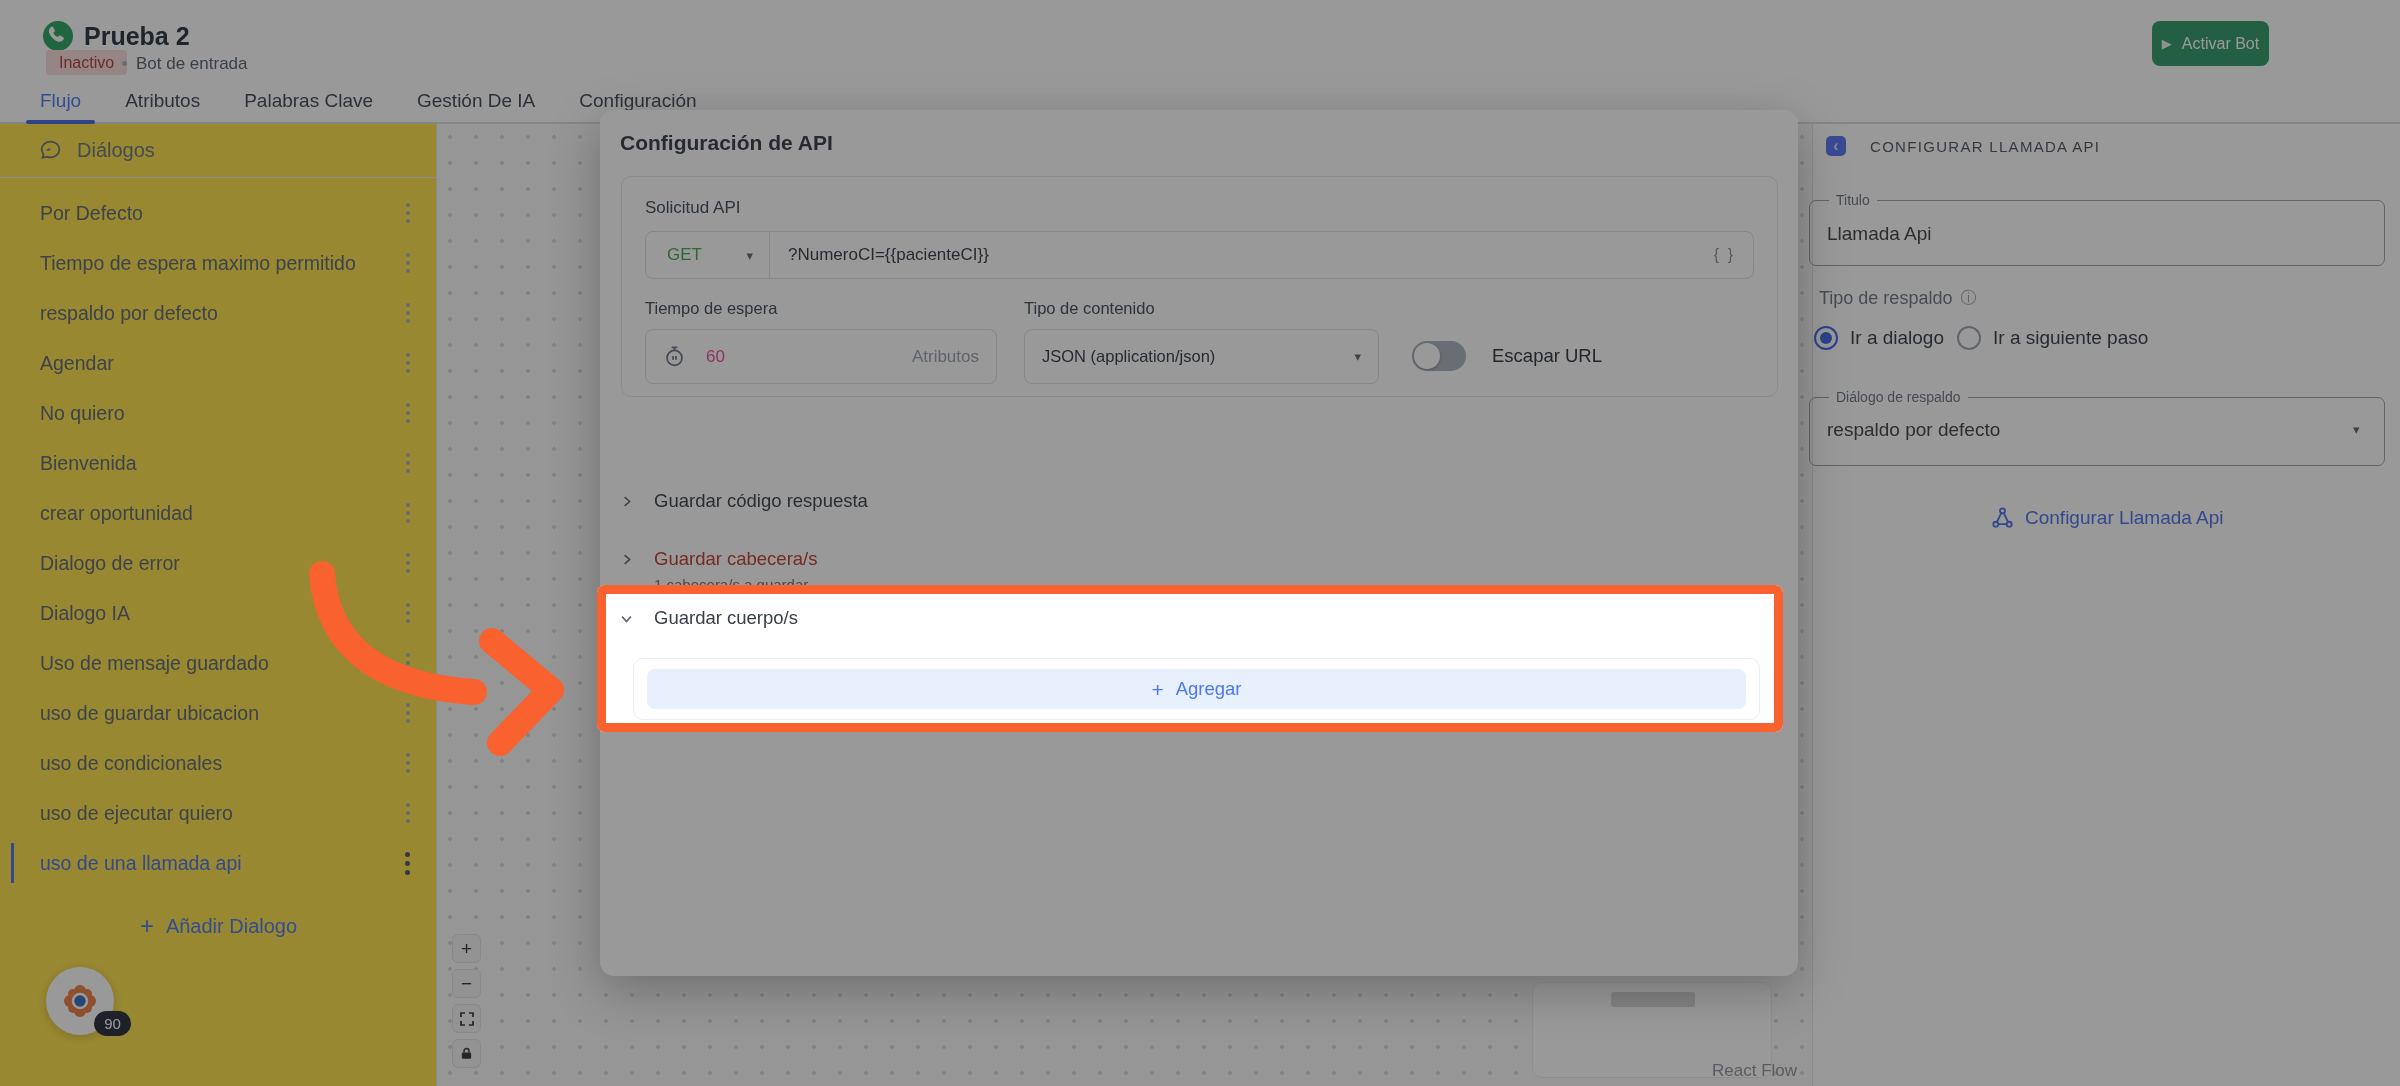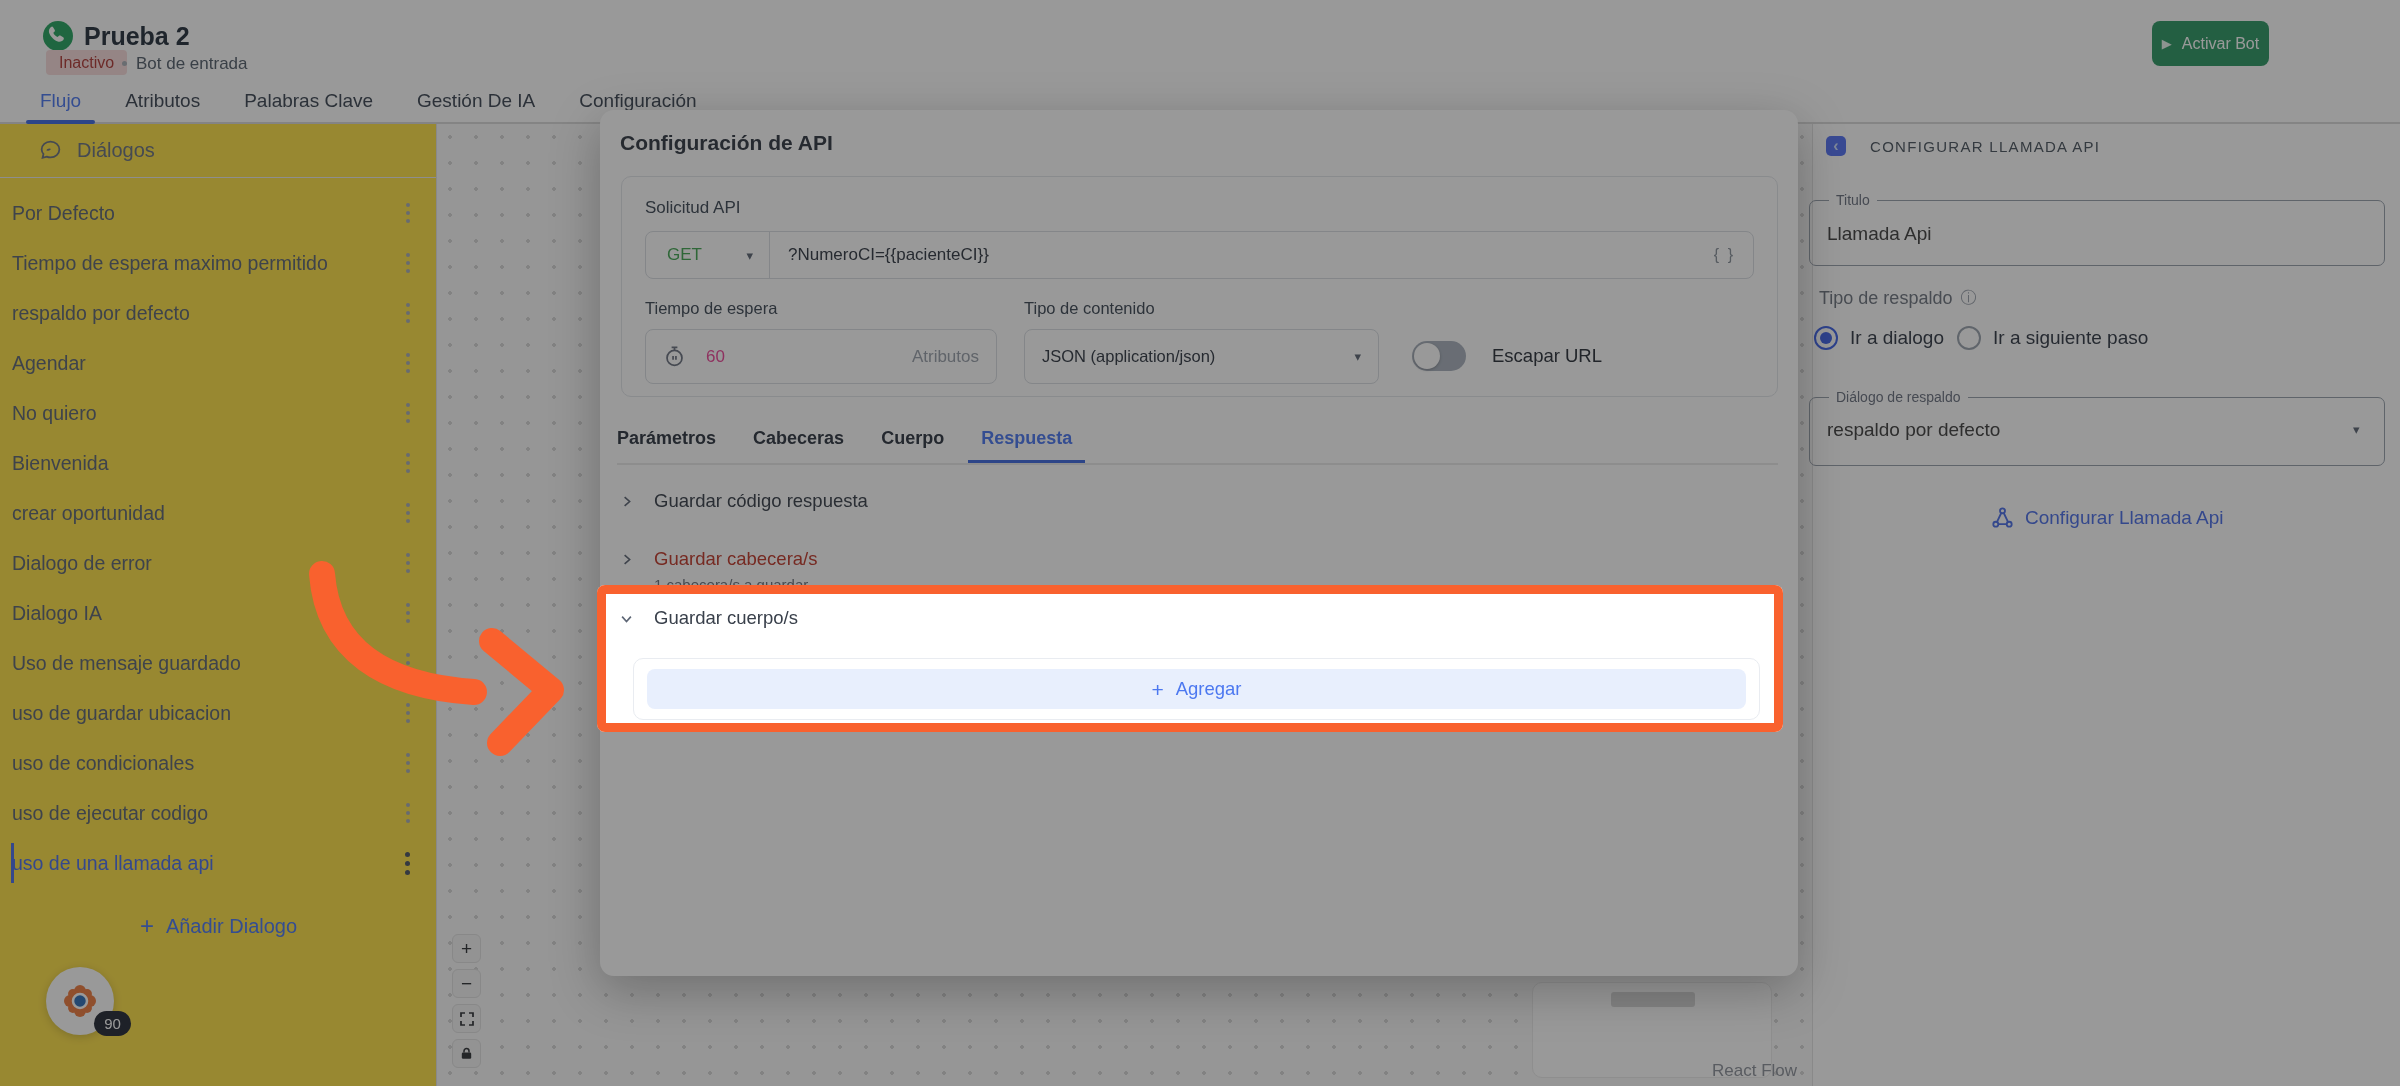--- a/index.html
+++ b/index.html
@@ -28,21 +28,21 @@
   .ntab.active { color: #4c78f0; font-weight: 500; }
   .ntab.active::after { content: ""; position: absolute; left: 0; right: 0; bottom: -2px; height: 4px; background: #3f6ae0; border-radius: 2px; }
 
   
   .sidebar { left: 0; top: 124px; width: 437px; height: 962px; background: #fde047; border-right: 1px solid #e2e2e2; z-index: 1; }
   .sb-header { position: absolute; left: 0; top: 0; width: 100%; height: 54px; display: flex; align-items: center;
     padding-left: 38px; gap: 14px; border-bottom: 1px solid #ececec; }
   .sb-header .t { font-size: 20px; color: #6a7280; }
   .sb-list { position: absolute; left: 0; top: 54px; width: 100%; padding-top: 10px; }
   .sb-item { position: relative; height: 50px; display: flex; align-items: center; justify-content: space-between;
-    padding: 0 22px 0 12px; cursor: pointer; }
+    padding: 0 22px 0 40px; cursor: pointer; }
   .sb-item .lbl { font-size: 19.5px; color: #5d6675; white-space: nowrap; overflow: hidden; }
   .sb-item.selected .lbl { color: #4c6fe8; }
   .sb-item.selected::before { content: ""; position: absolute; left: 11px; top: 5px; bottom: 5px; width: 3px; background: #4c6fe8; }
   .kebab { display: flex; flex-direction: column; gap: 4px; padding: 4px; cursor: pointer; }
   .kebab i { width: 4px; height: 4px; border-radius: 50%; background: #a7adb6; }
   .sb-item.selected .kebab i { background: #4b5563; width: 5px; height: 5px; }
   .add-dialog { left: 0; top: 782px; width: 437px; height: 40px; display: flex; align-items: center; justify-content: center;
     gap: 12px; color: #4c78f0; cursor: pointer; }
   .add-dialog .plus { font-size: 24px; line-height: 1; }
   .add-dialog .lbl { font-size: 20px; }
@@ -258,21 +258,21 @@
         </div>
       <div class="sb-item">
           <span class="lbl">uso de condicionales</span>
           <span class="kebab">
             <i></i>
             <i></i>
             <i></i>
           </span>
         </div>
       <div class="sb-item">
-          <span class="lbl">uso de ejecutar codigo</span>
+          <span class="lbl">uso de ejecutar quiero</span>
           <span class="kebab">
             <i></i>
             <i></i>
             <i></i>
           </span>
         </div>
       <div class="sb-item selected">
           <span class="lbl">uso de una llamada api</span>
           <span class="kebab">
             <i></i>
@@ -401,26 +401,20 @@
       </div>
 
       <div class="toggle-wrap">
         <div class="toggle">
             <span class="knob"></span>
           </div>
         <span class="toggle-lbl">Escapar URL</span>
       </div>
     </div>
 
-    <div class="mtabs">
-      <div class="mtab">Parámetros</div>
-      <div class="mtab">Cabeceras</div>
-      <div class="mtab">Cuerpo</div>
-      <div class="mtab active">Respuesta</div>
-    </div>
 
     <div class="acc-row" style="top:380px;">
       <span class="chev">
         <svg width="15" height="15" viewBox="0 0 24 24" fill="none" stroke="#5d6675" stroke-width="2.6">
             <path d="M9 5l8 7-8 7"></path>
           </svg>
       </span>
       <span class="acc-lbl">Guardar código respuesta</span>
     </div>
 

